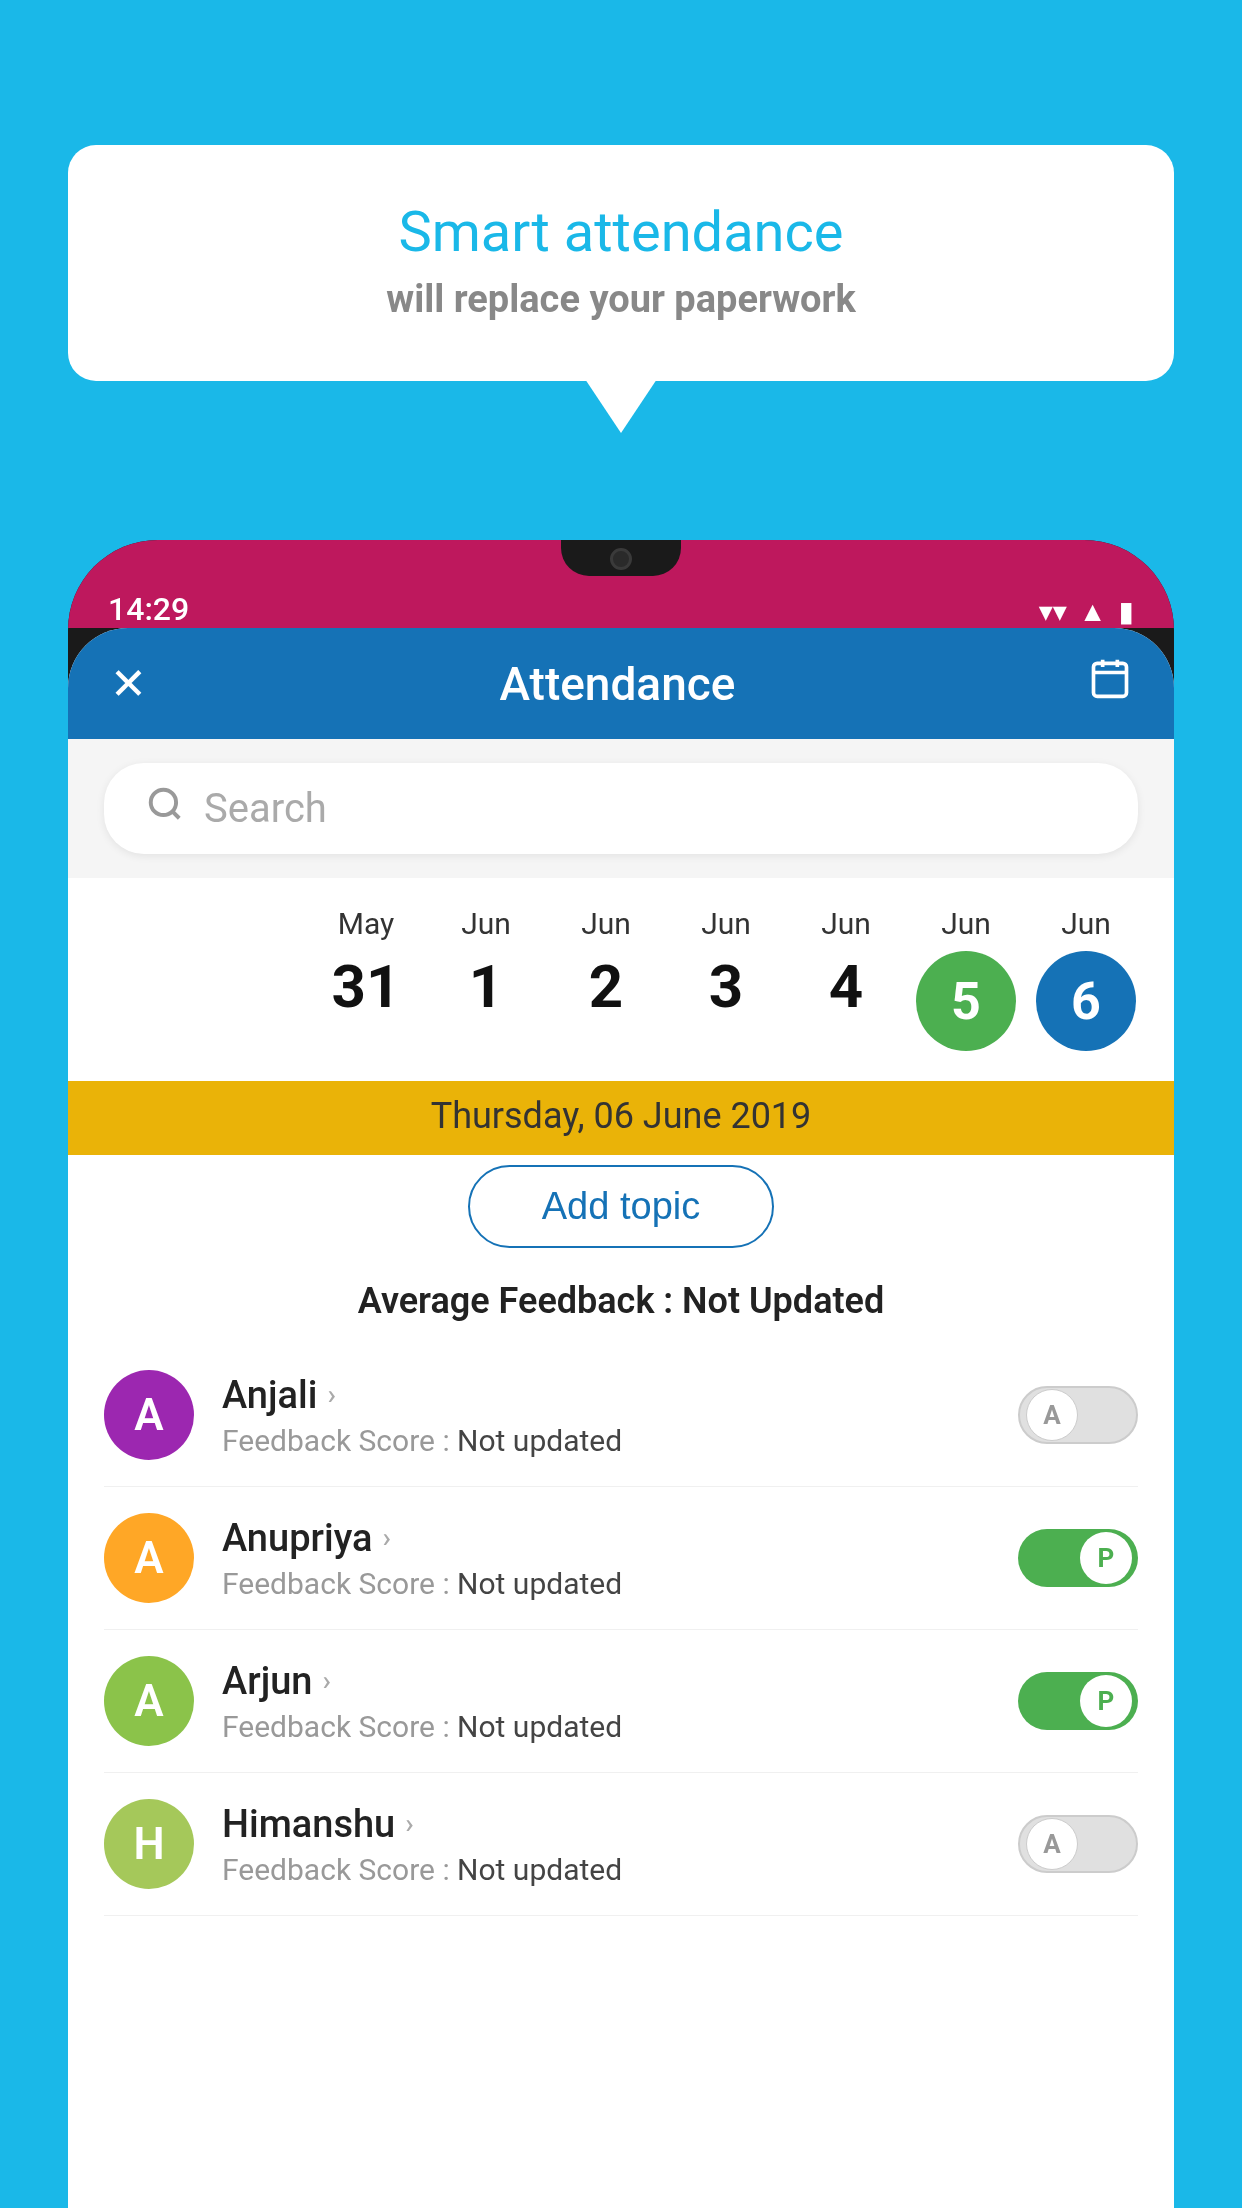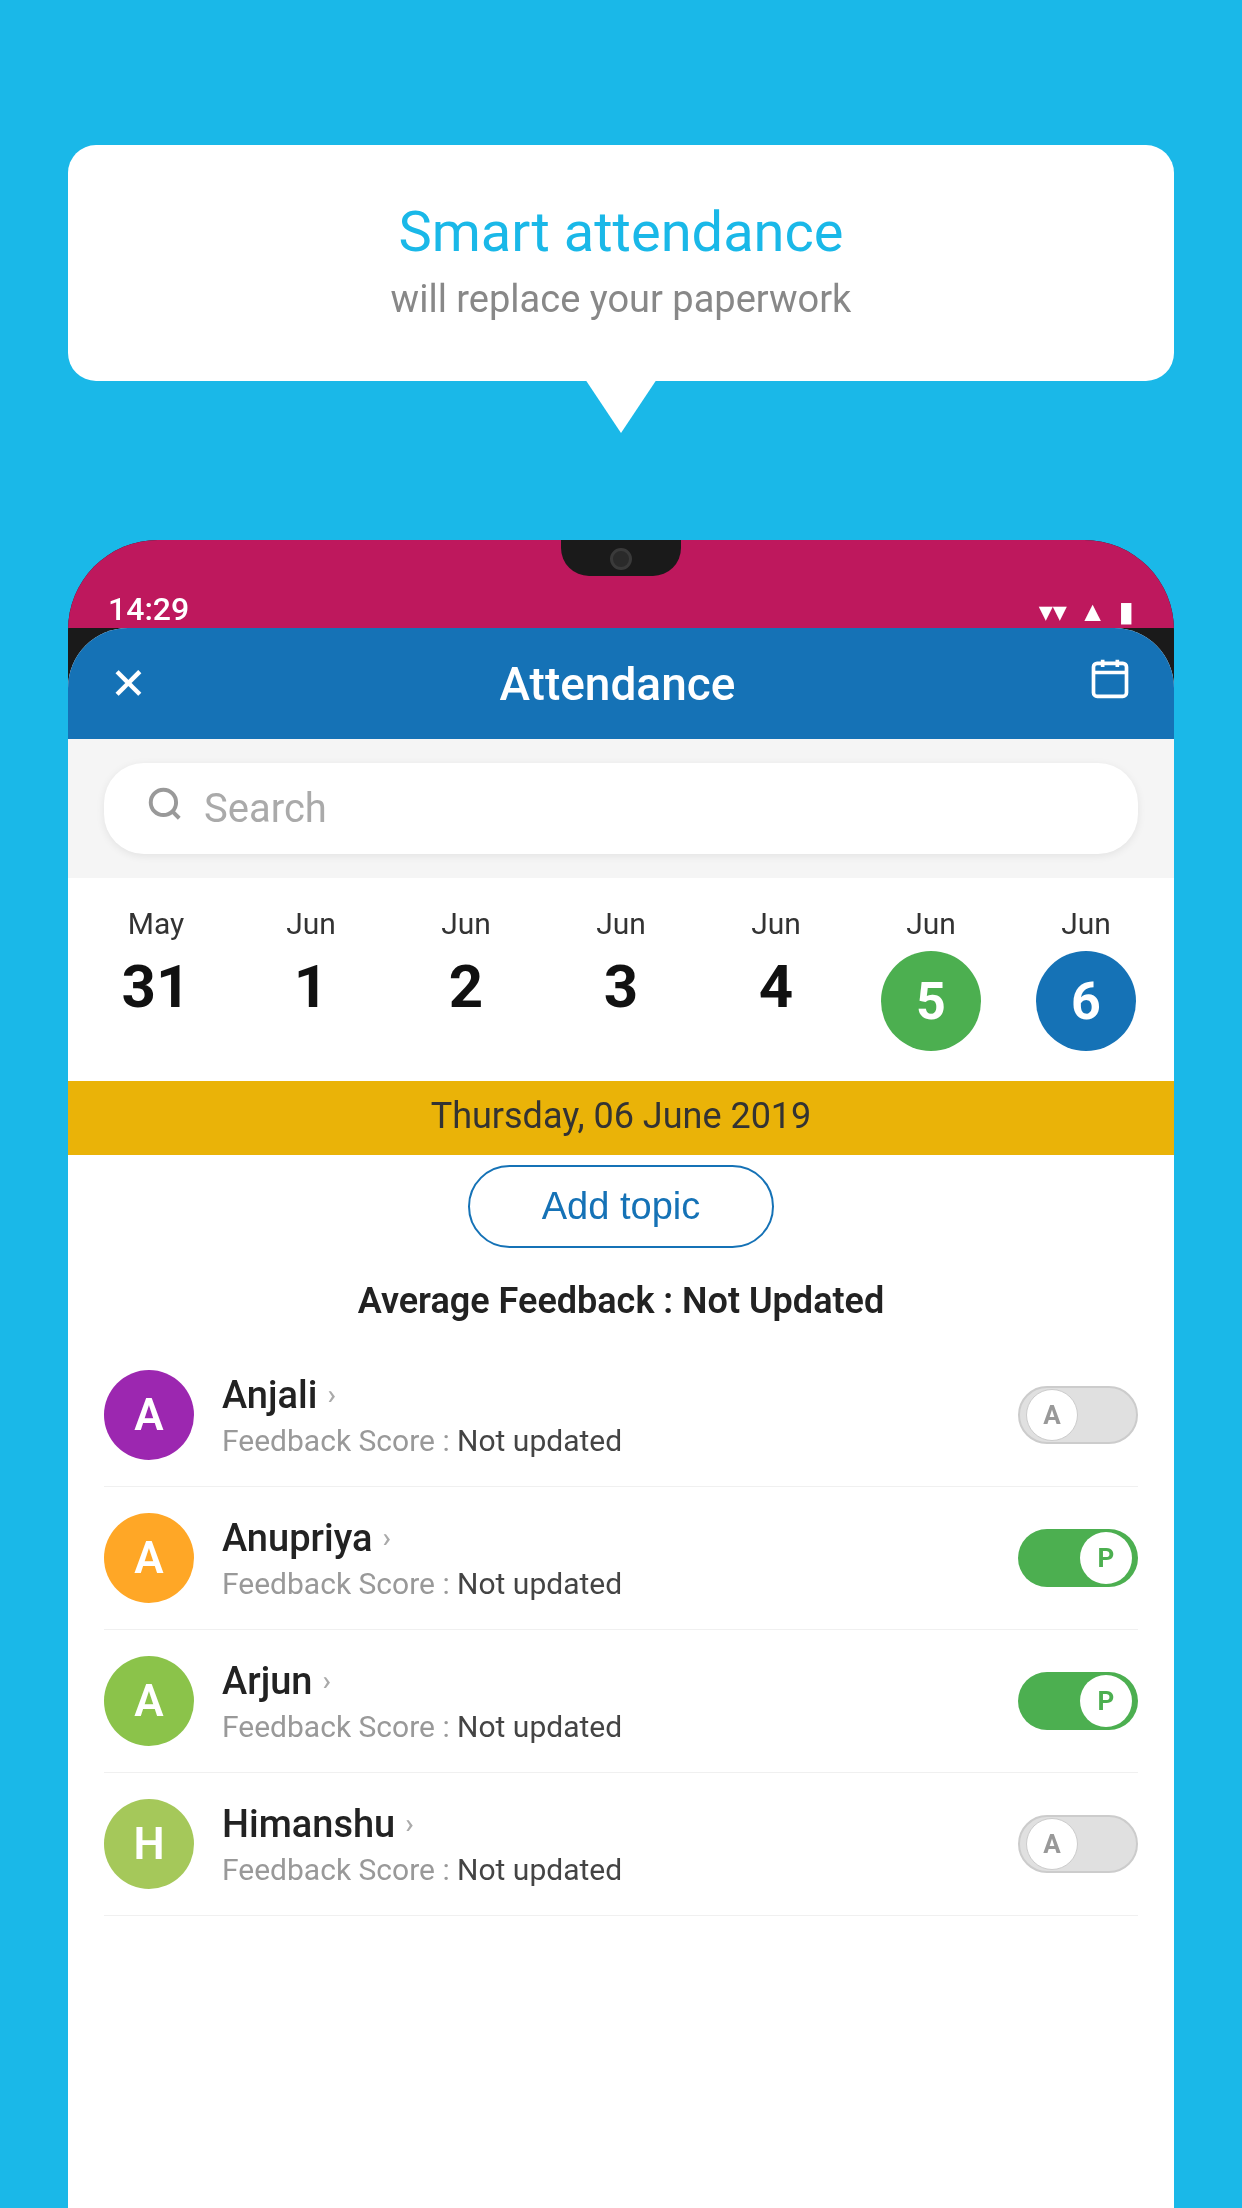--- a/index.html
+++ b/index.html
@@ -39,21 +39,21 @@
     .speech-bubble-title {
       font-size: 56px;
       color: #1ab8e8;
       font-weight: 400;
       line-height: 1.15;
       margin-bottom: 13px;
     }
     .speech-bubble-subtitle {
       font-size: 38px;
       color: #888;
-      font-weight: 400;
+      font-weight: 700;
     }
 
     
     .phone-frame {
       position: absolute;
       top: 540px;
       left: 68px;
       right: 68px;
       bottom: 0;
       background: #1a1a1a;
@@ -153,21 +153,21 @@
       font-size: 40px;
     }
 
     
     .calendar-section {
       padding: 28px 28px 12px;
       background: white;
     }
     .calendar-row {
       display: flex;
-      justify-content: space-between;
+      justify-content: flex-end;
       align-items: flex-start;
       margin-bottom: 18px;
     }
     .calendar-day-col {
       display: flex;
       flex-direction: column;
       align-items: center;
       gap: 10px;
       min-width: 120px;
     }

